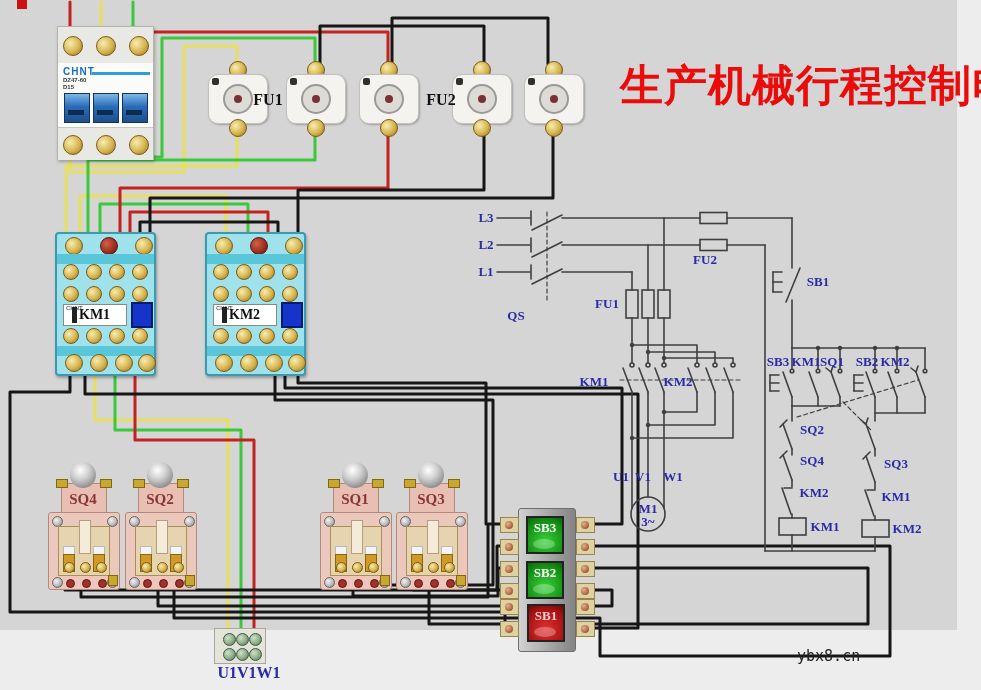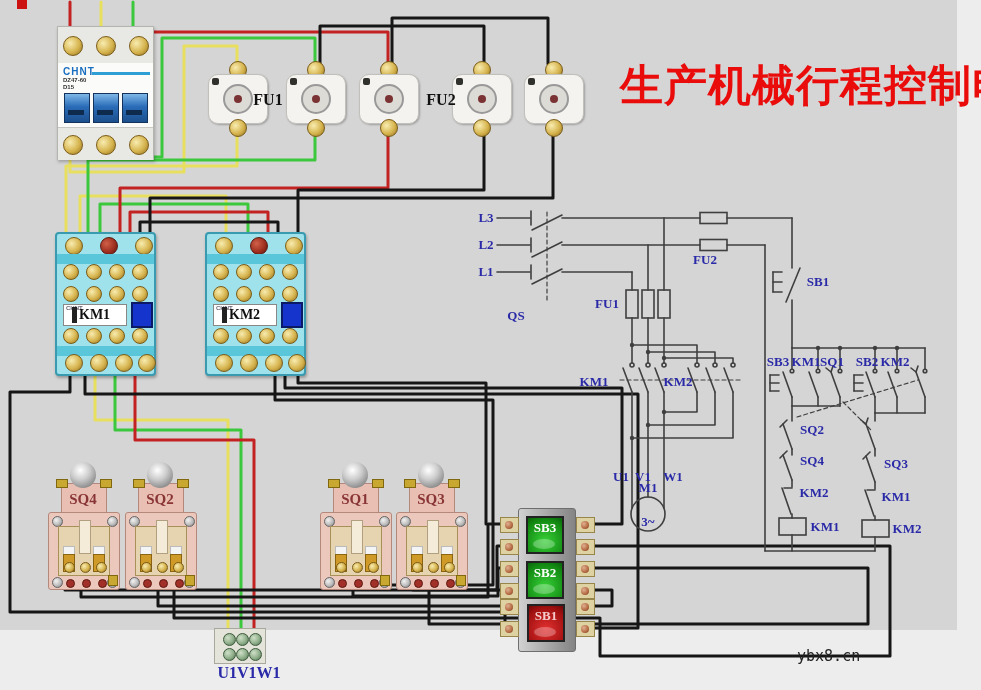--- a/index.html
+++ b/index.html
@@ -584,21 +584,21 @@
       <div class="sch-label" style="left: 486px; top: 245px;">L2</div>
       <div class="sch-label" style="left: 486px; top: 272px;">L1</div>
       <div class="sch-label" style="left: 516px; top: 316px;">QS</div>
       <div class="sch-label" style="left: 607px; top: 304px;">FU1</div>
       <div class="sch-label" style="left: 705px; top: 260px;">FU2</div>
       <div class="sch-label" style="left: 594px; top: 382px;">KM1</div>
       <div class="sch-label" style="left: 678px; top: 382px;">KM2</div>
       <div class="sch-label" style="left: 621px; top: 477px;">U1</div>
       <div class="sch-label" style="left: 643px; top: 477px;">V1</div>
       <div class="sch-label" style="left: 673px; top: 477px;">W1</div>
-      <div class="sch-label" style="left: 648px; top: 488px;">M1</div>
+      <div class="sch-label" style="left: 648px; top: 509px;">M1</div>
       <div class="sch-label" style="left: 648px; top: 522px;">3~</div>
       <div class="sch-label" style="left: 818px; top: 282px;">SB1</div>
       <div class="sch-label" style="left: 778px; top: 362px;">SB3</div>
       <div class="sch-label" style="left: 806px; top: 362px;">KM1</div>
       <div class="sch-label" style="left: 832px; top: 362px;">SQ1</div>
       <div class="sch-label" style="left: 867px; top: 362px;">SB2</div>
       <div class="sch-label" style="left: 895px; top: 362px;">KM2</div>
       <div class="sch-label" style="left: 812px; top: 430px;">SQ2</div>
       <div class="sch-label" style="left: 812px; top: 461px;">SQ4</div>
       <div class="sch-label" style="left: 814px; top: 493px;">KM2</div>

